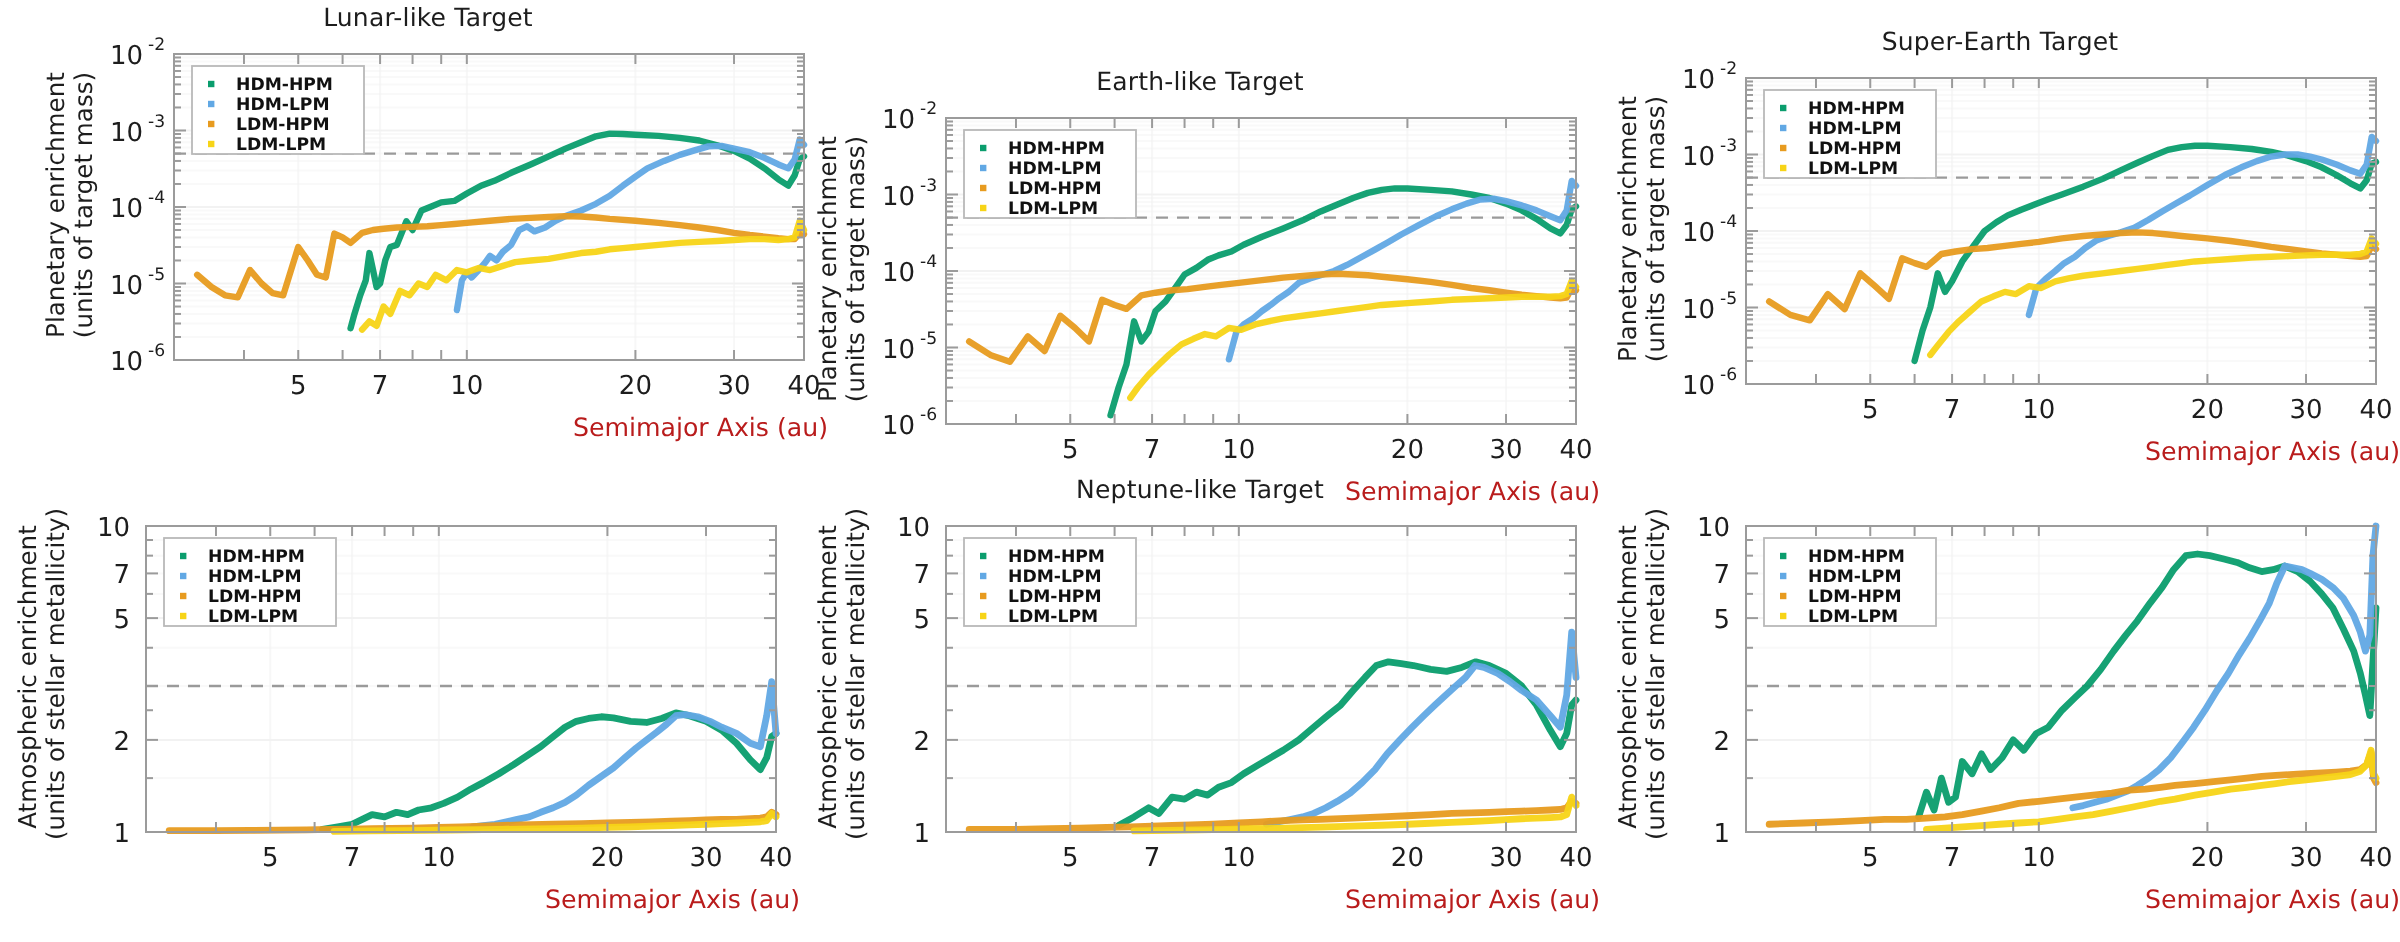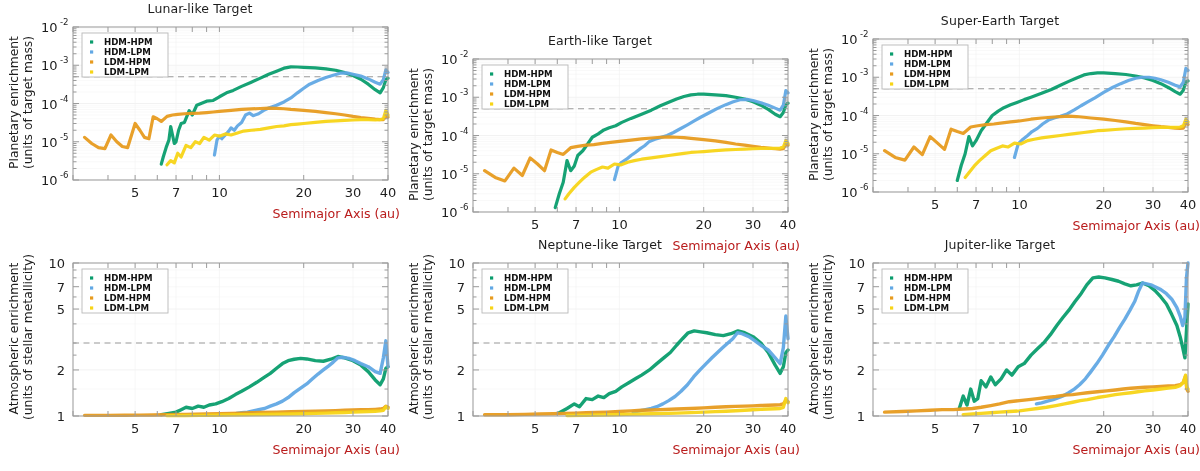--- a/index.html
+++ b/index.html
@@ -19,21 +19,21 @@
   .ticklabel{font-size:13px;fill:#1d1d1d;font-family:"DejaVu Sans",sans-serif;}
   .ticklabel-sup{font-size:8.6px;fill:#1d1d1d;}
   .legend-box{fill:#ffffff;stroke:#b9b9b9;stroke-width:.9;}
   .legend-text{font-size:8.6px;fill:#111111;font-family:"DejaVu Sans",sans-serif;font-weight:bold;}
   .series{fill:none;stroke-linejoin:round;stroke-linecap:round;}
 </style>
 </head>
 <body>
 
 <div id="figure">
-    <div class="panel" style="left: 0px; top: 0px;">
+    <div class="panel" style="left: 14px; top: 0px;">
       <div class="panel-title">Lunar-like Target</div>
       <div class="ylabel" style="left: 8px; top: 184px; width: 163px;">
         <span>Planetary enrichment</span>
         <span>(units of target mass)</span>
       </div>
       <div class="xlabel" style="top: 206px; left: 0px;">Semimajor Axis (au)</div>
       <svg width="400" height="235">
         <rect x="73" y="27" width="315" height="153" fill="#ffffff"></rect>
         <g>
           <line x1="73" x2="388" y1="180" y2="180" class="grid" stroke-opacity="0.95"></line>
@@ -847,21 +847,20 @@
           <rect x="90" y="50.4" width="3.2" height="3.2" fill="#61a8e4"></rect>
           <text x="104" y="55" class="legend-text">HDM-LPM</text>
           <rect x="90" y="60.4" width="3.2" height="3.2" fill="#e79b1f"></rect>
           <text x="104" y="65" class="legend-text">LDM-HPM</text>
           <rect x="90" y="70.4" width="3.2" height="3.2" fill="#f7d417"></rect>
           <text x="104" y="75" class="legend-text">LDM-LPM</text>
         </g>
       </svg>
     </div>
     <div class="panel" style="left: 800px; top: 236px;">
-      <div class="panel-title">Jupiter-like Target</div>
       <div class="ylabel" style="left: 8px; top: 184px; width: 163px;">
         <span>Atmospheric enrichment</span>
         <span>(units of stellar metallicity)</span>
       </div>
       <div class="xlabel" style="top: 206px; left: 0px;">Semimajor Axis (au)</div>
       <svg width="400" height="235">
         <rect x="73" y="27" width="315" height="153" fill="#ffffff"></rect>
         <g>
           <line x1="73" x2="388" y1="180" y2="180" class="grid" stroke-opacity="0.95"></line>
           <line x1="73" x2="388" y1="153.05803736448078" y2="153.05803736448078" class="grid" stroke-opacity="0.45"></line>

